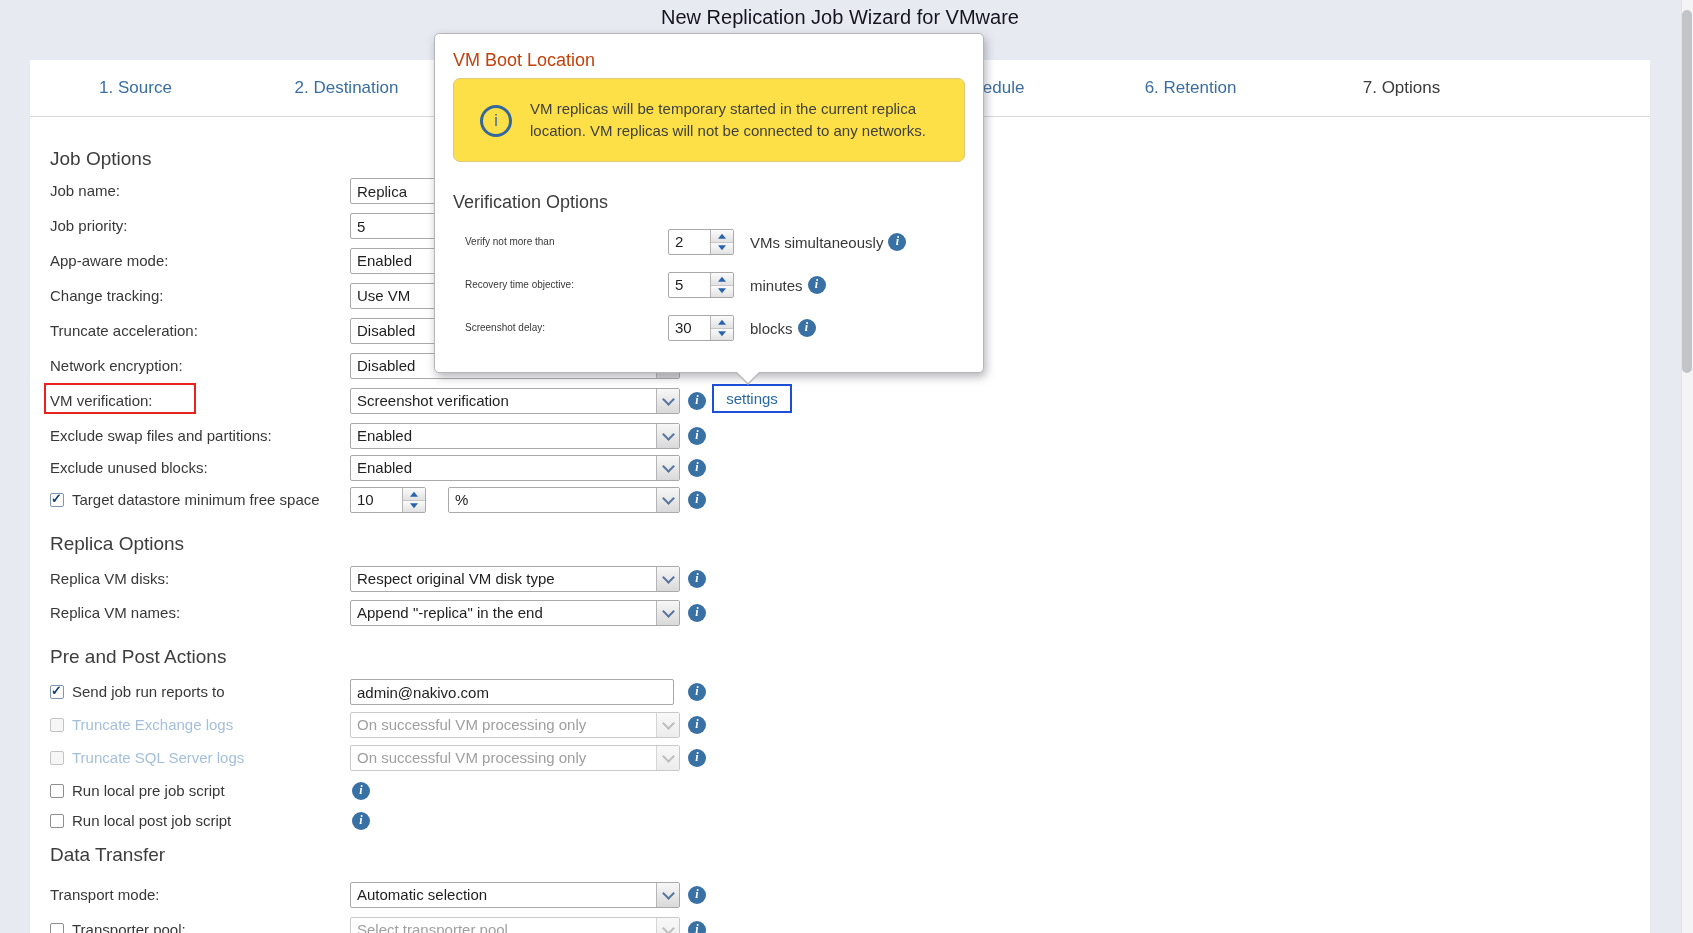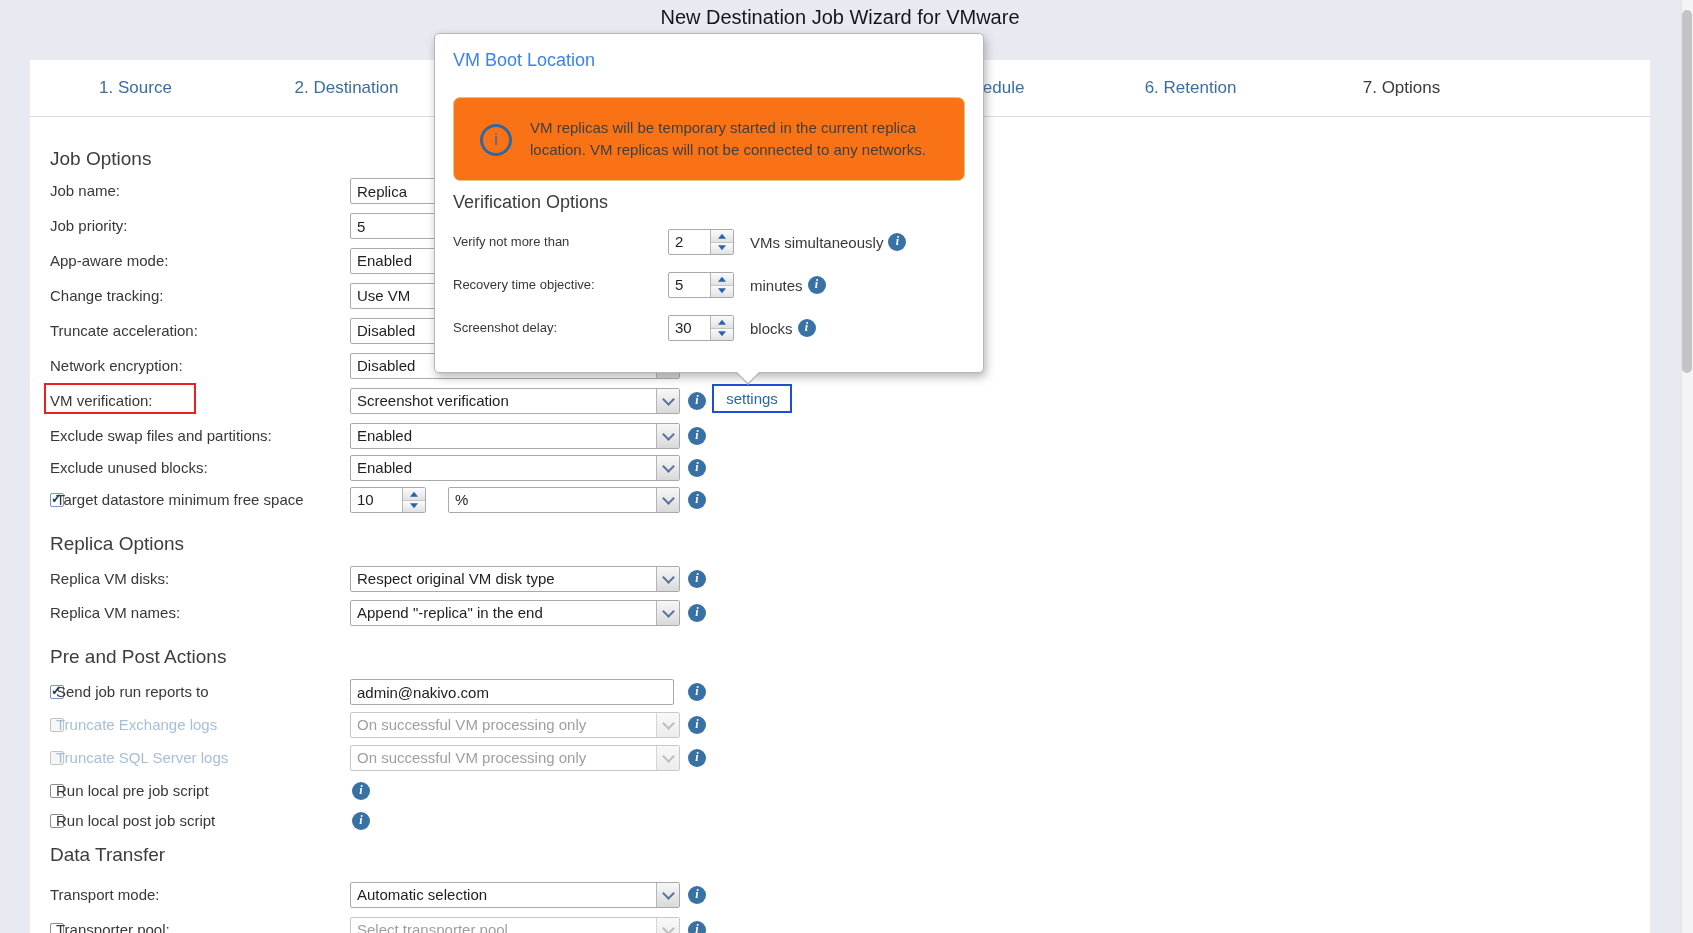--- a/index.html
+++ b/index.html
@@ -10,21 +10,21 @@
   .card{position:absolute;left:30px;top:60px;width:1620px;height:873px;background:#fff}
   .tabs{position:absolute;left:30px;top:60px;width:1480px;height:56px;display:flex;z-index:2}
   .tab{width:211px;text-align:center;line-height:56px;font-size:17px;color:#3b6e9f;cursor:pointer;
        white-space:nowrap;overflow:visible}
   .tab.active{color:#3a3a3a}
   .tabline{position:absolute;left:30px;top:116px;width:1620px;height:1px;background:#d9d9d9;z-index:2}
 
   .h2{position:absolute;left:50px;font-size:19px;color:#3d3d3d;white-space:nowrap;z-index:2}
   .frow{position:absolute;left:0;width:1620px;height:26px;z-index:2}
   .lbl{position:absolute;left:50px;top:0;line-height:26px;font-size:15px;color:#383838;white-space:nowrap}
-  .lbl.cbl{left:56px}
+  .lbl.cbl{left:72px}
   .lbl.dim{color:#a5bfda}
 
   .combo{position:absolute;left:350px;top:0;width:330px;height:26px;background:#fff;
          border:1px solid #a9a9a9;border-radius:2px;box-sizing:border-box;display:flex;align-items:stretch}
   .combo .ct{flex:1;font-size:15px;color:#1f1f1f;line-height:24px;padding-left:6px;
              white-space:nowrap;overflow:hidden}
   .combo .tr{width:22px;border-left:1px solid #b5b5b5;
              background:linear-gradient(180deg,#f7f7f7,#d9d9d9);
              display:flex;align-items:center;justify-content:center}
   .combo .tr::after{content:"";width:7px;height:7px;border-right:2px solid #56749c;
@@ -62,47 +62,47 @@
   .cb.on::after{content:"✓";position:absolute;left:0px;top:-3px;font-size:13px;font-weight:bold;color:#1a3e6e}
   .cb.dis{background:#f6f6f6;border-color:#c4c4c4;cursor:default}
 
   .redbox{position:absolute;border:2px solid #e8221f;box-sizing:border-box;z-index:5;pointer-events:none}
   .settings{position:absolute;left:712px;top:384px;width:80px;height:29px;border:2px solid #1d4ed8;
       box-sizing:border-box;display:flex;align-items:center;justify-content:center;z-index:5;
       font-size:15px;color:#2a67a5;text-decoration:none;cursor:pointer}
 
   #popup{position:absolute;left:434px;top:33px;width:548px;height:338px;background:#fff;
       border:1px solid #b6b6b6;border-radius:5px;box-shadow:2px 4px 10px rgba(90,90,105,.45);z-index:20}
-  .ptitle{position:absolute;left:18px;top:16px;font-size:18px;color:#3b82f6}
-  .ibox{position:absolute;left:18px;top:63px;width:512px;height:84px;background:#f97316;
+  .ptitle{position:absolute;left:18px;top:16px;font-size:18px;color:#c2410c}
+  .ibox{position:absolute;left:18px;top:44px;width:512px;height:84px;background:#fde047;
       border:1px solid #dfc87f;border-radius:7px;box-sizing:border-box}
   .oicon{position:absolute;left:26px;top:26px;width:32px;height:32px;border:3px solid #34689d;
       border-radius:50%;box-sizing:border-box}
   .oicon::after{content:"i";position:absolute;left:50%;top:50%;transform:translate(-50%,-52%);
       color:#34689d;font-size:16px}
   .itext{position:absolute;left:76px;top:19px;width:428px;font-size:15px;color:#3f3f3f;line-height:22px}
   .ph2{position:absolute;left:18px;top:158px;font-size:18px;color:#3d3d3d}
   .prow{position:absolute;left:18px;width:512px;height:26px}
-  .plbl{position:absolute;left:0;line-height:26px;font-size:13px;color:#383838;white-space:nowrap}
+  .plbl{position:absolute;left:12px;line-height:26px;font-size:10px;color:#383838;white-space:nowrap}
   .pspin{left:215px;width:66px}
   .punit{position:absolute;left:297px;top:0;height:26px;display:flex;align-items:center;gap:5px;
       font-size:15px;color:#383838;white-space:nowrap}
   .tail{position:absolute;left:300px;bottom:-13px;width:0;height:0;border-style:solid;
       border-width:13px 13px 0 13px;border-color:#b6b6b6 transparent transparent transparent}
   .tail2{position:absolute;left:301px;bottom:-11px;width:0;height:0;border-style:solid;
       border-width:12px 12px 0 12px;border-color:#fff transparent transparent transparent}
 
   .sbtrack{position:absolute;right:0;top:0;width:12px;height:933px;background:#f4f4f6;
       border-left:1px solid #e2e2e6;box-sizing:border-box;z-index:30}
   .sbthumb{position:absolute;right:1px;top:10px;width:10px;height:363px;background:#c3c4c8;border-radius:5px}
 </style>
 </head>
 <body>
 
-<div class="wtitle">New Destination Job Wizard for VMware</div>
+<div class="wtitle">New Replication Job Wizard for VMware</div>
 <div class="card"></div>
 
 <div class="tabs">
   <div class="tab">1. Source</div>
   <div class="tab">2. Destination</div>
   <div class="tab"></div>
   <div class="tab"></div>
   <div class="tab">5. Schedule</div>
   <div class="tab">6. Retention</div>
   <div class="tab active">7. Options</div>

